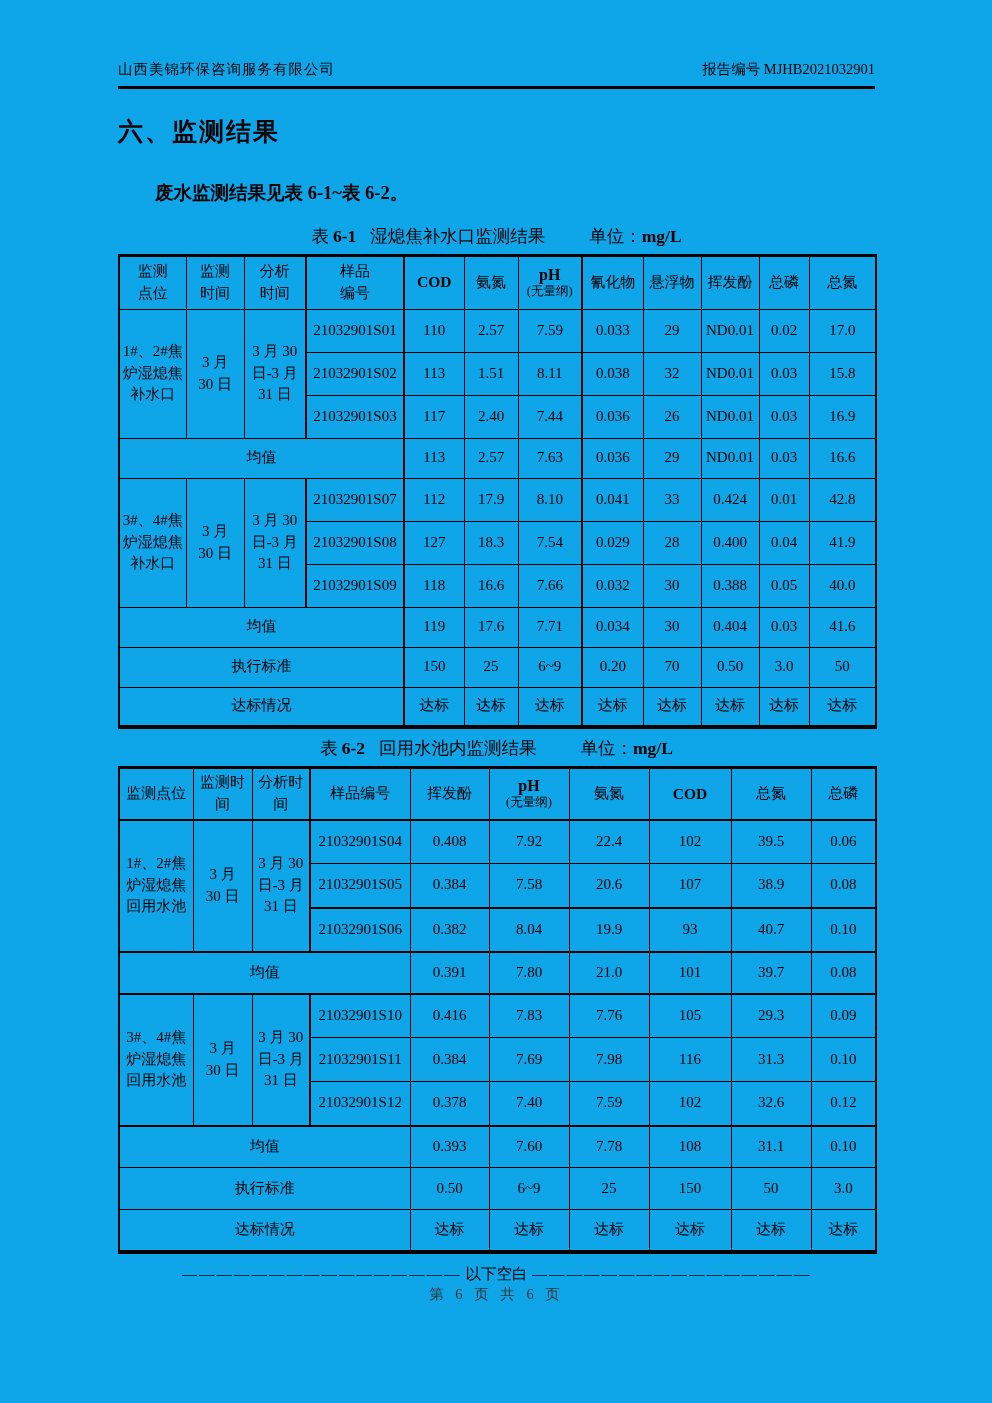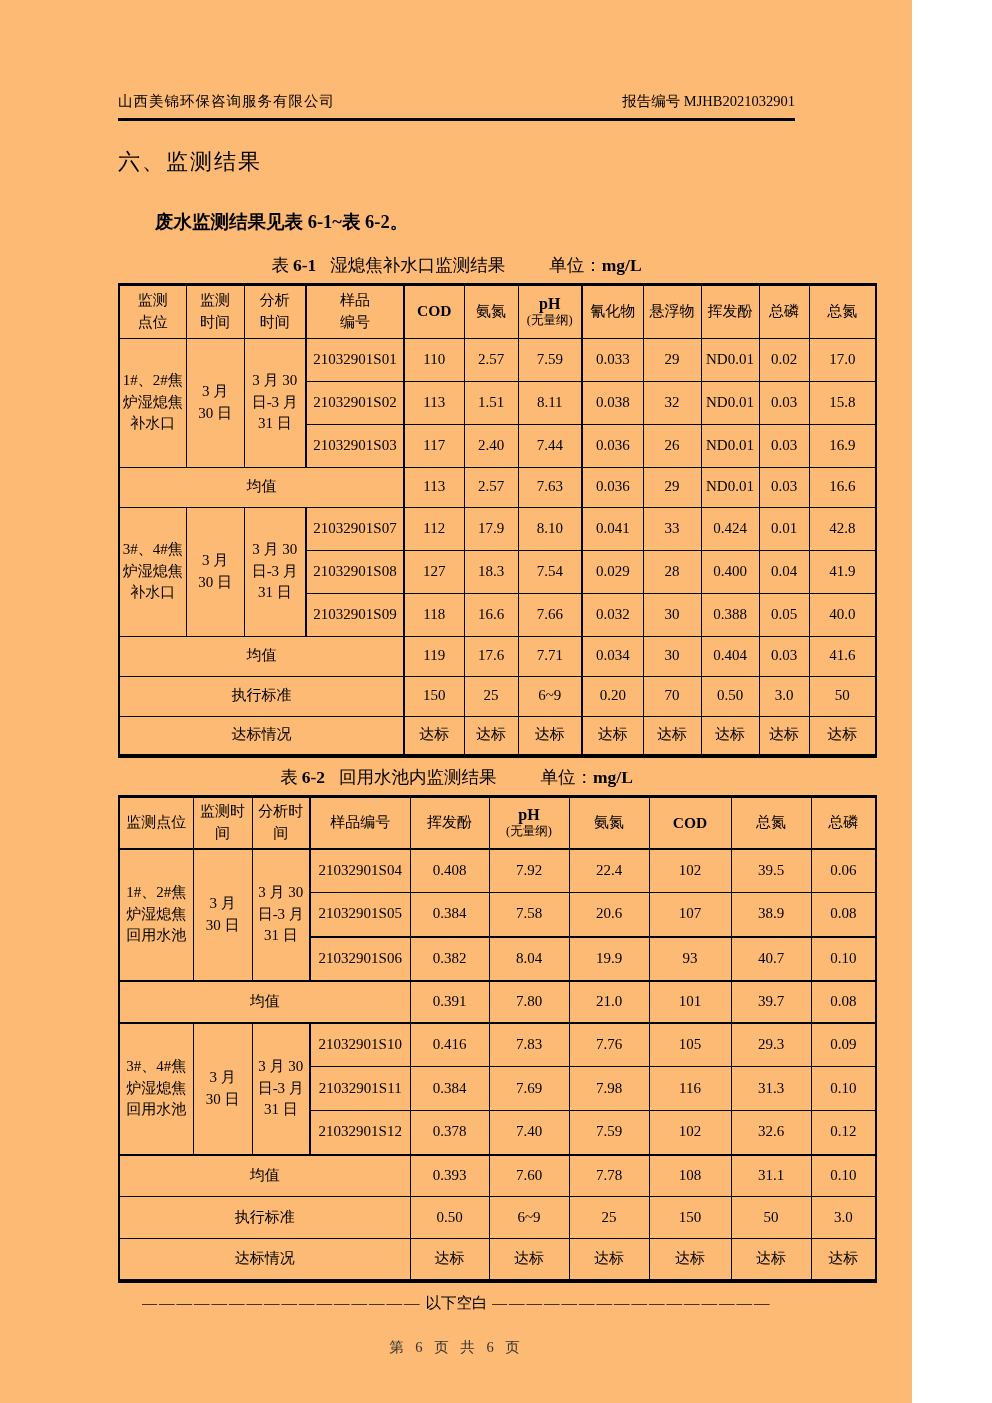--- a/index.html
+++ b/index.html
@@ -1,39 +1,39 @@
 <!DOCTYPE html>
 <html><head>
 <meta charset="utf-8">
 <style>
   html,body{margin:0;padding:0;background:#ffffff;}
   .sheet{
     position:relative;
-    width:912px;height:1403px;
+    width:992px;height:1403px;
     box-sizing:border-box;
-    background:#fdba74;
-    padding:92px 117px 0 118px;
+    background:#0ea5e9;
+    padding:60px 117px 0 118px;
     font-family:"Liberation Serif","DejaVu Serif",serif;
     color:#000;
     overflow:hidden;
   }
   
   .doc-header{
     display:flex;justify-content:space-between;align-items:flex-end;
     font-size:14.5px;
     padding-bottom:7px;
     border-bottom:3px solid #000;
   }
   .doc-header .company{letter-spacing:1px;}
   
   .section-title{
     margin-top:26px;
-    font-size:22px;
+    font-size:25px;
     letter-spacing:2px;
-    font-weight:400;
+    font-weight:700;
   }
   .intro{
     margin-top:32px;
     font-size:18.5px;
     text-indent:2em;
     font-weight:bold;
   }
   
   .caption{
     display:flex;justify-content:center;align-items:baseline;
@@ -80,21 +80,20 @@
   
   .blank-line{
     display:flex;justify-content:center;align-items:center;
     margin-top:10px;
     font-size:15.5px;
     white-space:nowrap;
   }
   .blank-line .dash{letter-spacing:2px;overflow:hidden;}
   .blank-line .note{margin:0 4px;}
   .page-info{
-    margin-top:24px;
     text-align:center;
     font-size:14.5px;
     letter-spacing:4px;
     color:#333;
   }
 </style>
 </head>
 <body>
 
 <div class="sheet">

